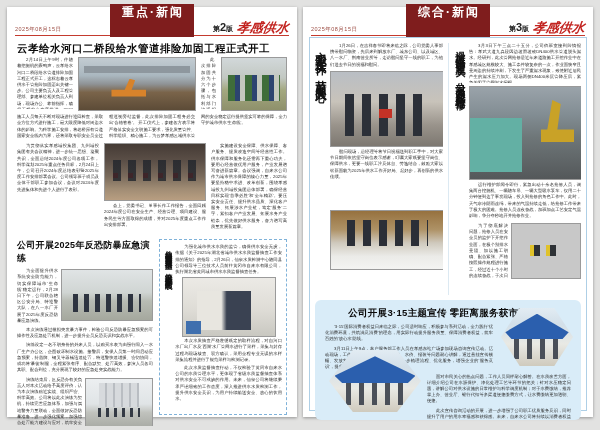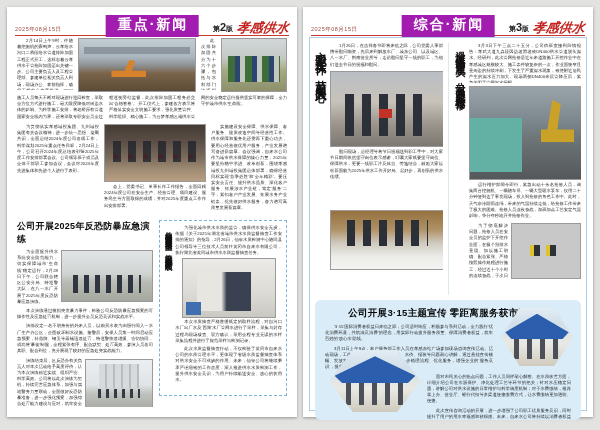--- a/index.html
+++ b/index.html
@@ -21,23 +21,23 @@
   .pg-header{
     position:relative;height:24px;margin:4px 8px 0 8px;
     border-bottom:1px solid #c43a2e;
   }
   .pg-date{
     position:absolute;left:0;bottom:2px;
     font-size:5.5px;color:#9b4a40;letter-spacing:0.5px;
   }
   .section-box{
     position:absolute;left:50%;transform:translateX(-50%);bottom:-2px;
-    background:#a21caf;color:#ffffff;
-    font-size:14px;font-weight:bold;letter-spacing:2px;
-    padding:2px 10px 6px 12px;line-height:1;
+    background:#7f1d1d;color:#ffffff;
+    font-size:12px;font-weight:bold;letter-spacing:2px;
+    padding:2px 10px 19px 12px;line-height:1;
   }
   .pg-right-head{
     position:absolute;right:0;bottom:1px;display:flex;align-items:flex-end;gap:4px;
   }
   .page-num{font-size:7px;color:#222;font-weight:bold;}
   .page-num b{font-size:11px;}
   .masthead{
     font-family:"DejaVu Serif","Liberation Serif",serif;
     font-style:italic;font-weight:bold;
     font-size:13px;color:#c2231f;line-height:1;
@@ -152,20 +152,21 @@
   <div class="pg-header">
     <span class="pg-date">2025年08月15日</span>
     <span class="section-box">重点·新闻</span>
     <span class="pg-right-head">
       <span class="page-num"><span>第</span><b>2</b><span>版</span></span>
       <span class="masthead">孝感供水</span>
     </span>
   </div>
 
   <div>
+    <div class="h1">云孝给水河口二桥段给水管道排险加固工程正式开工</div>
     <div class="artA-row">
       <div class="artA-col t indent" style="flex:0 0 56px;height:52px;overflow:hidden;">2月14日上午9时，伴随着挖掘机的轰鸣声，云孝给水河口二桥段给水管道排险加固工程正式开工，这标志着云孝供水干管抢险加固迈出关键一步。公司主要负责人及工程管理部、参建单位相关负责人到场，现场办公、靠前指挥，确保工程安全有序推进。2024年12月21日，云孝给水管线河口二桥段因河道冲刷导致DN1200管道基础掏空，存在脱节风险，严重威胁沿线供水安全。</div>
       <div class="ph ph-bridge" style="width:116px;height:52px;"></div>
       <div class="artA-col t indent" style="height:52px;overflow:hidden;">此次排险加固共分为十六个步骤，包括与水利部门沟通报备、围堰导流、基础回填、管道支墩加固等。现场设置防护围挡，在主要作业面布置钢板桩支护，并对DN800输水管道进行1.3米深临时保护，接应预留中心线及附近1.3米为界，按各作业面的工人工序分段推进，确保每项工序安全可控、质量可靠，保障各方施工人员安全。</div>
       <div class="ph ph-workers" style="width:64px;height:52px;"></div>
     </div>
     <div class="artA-bottom t"><span>施工人员每天不断对现场进行巡回检查，采取全方位方式进行施工，最大限度降低对周边水体的影响。为科学施工安排，将老桥原有管道国家安全线内为界，还将采取专职安全员全过程巡视旁站监督，此次排险加固工程务必交出'合格答卷'。</span> <span>开工仪式上，参建各方表示将严格落实安全文明施工要求，强化质量管控、科学组织、精心施工，为云梦孝感区域供水管网的安全稳定运行提供坚实可靠的保障，全力守护城市供水'生命线'。</span></div>
   </div>
 
   <div>

